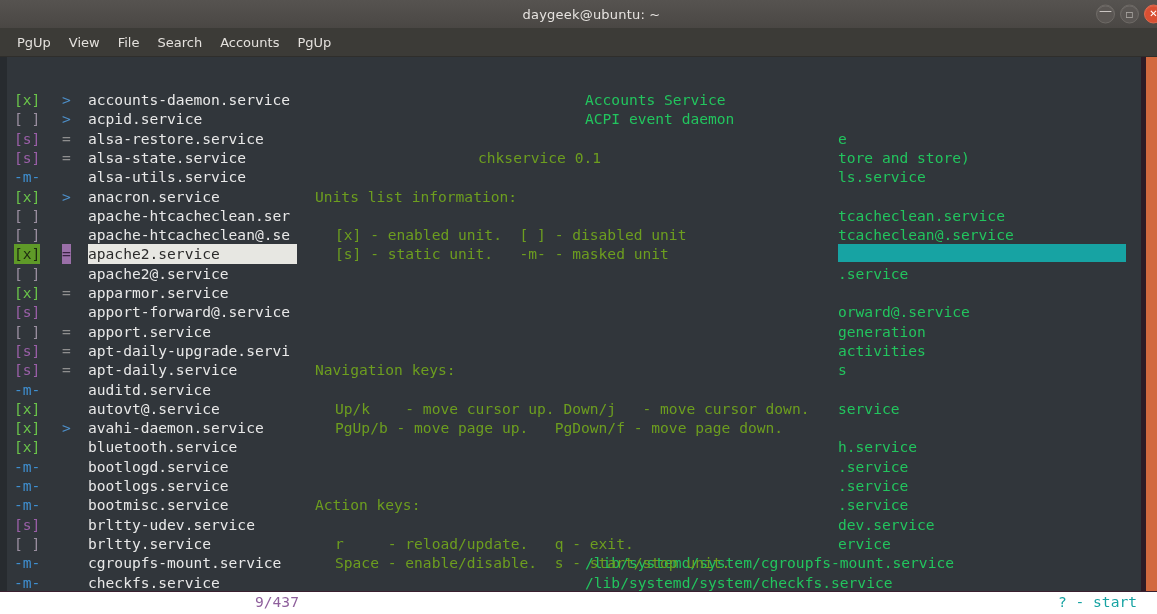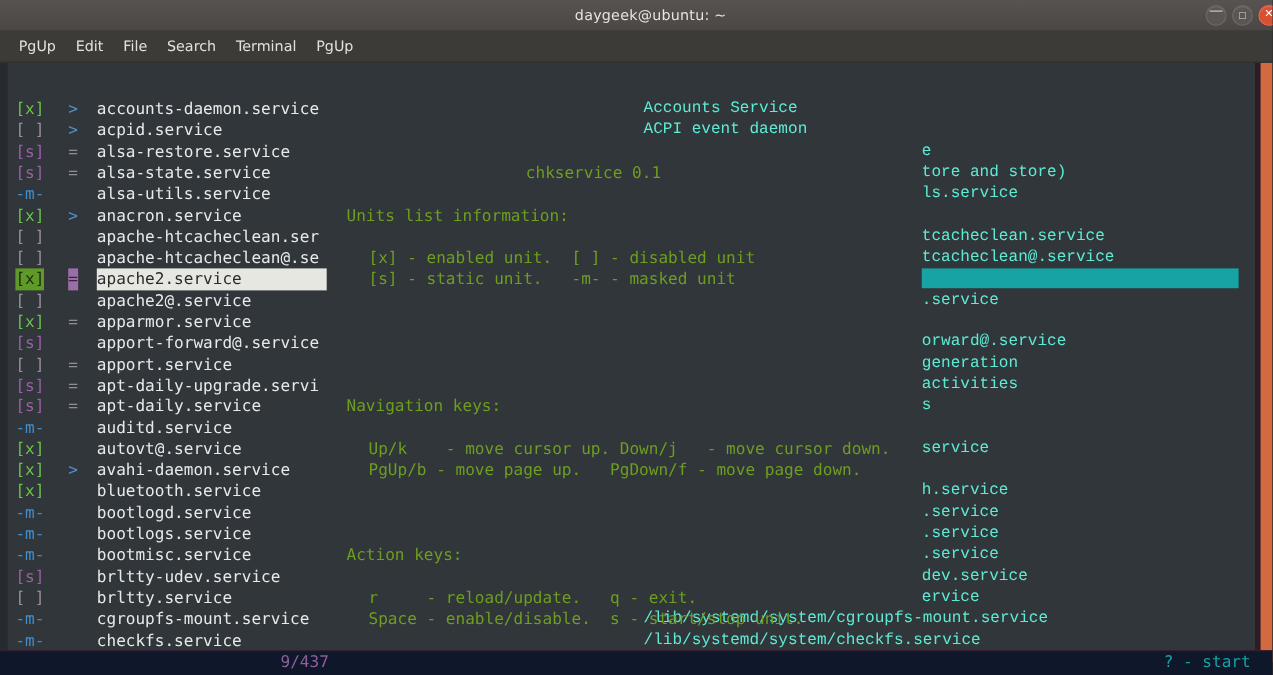--- a/index.html
+++ b/index.html
@@ -145,21 +145,21 @@
     height: 19.3px;
     white-space: pre;
   }
   .cellspan { position: absolute; white-space: pre; }
 
   
   .c-green   { color: #6ac44a; }
   .c-dim     { color: #8f8f8f; }
   .c-blue    { color: #4d8fc9; }
   .c-white   { color: #e9e9e9; }
-  .c-teal    { color: #5eead4; font-family: Liberation Mono, monospace; }
+  .c-teal    { color: #22c55e; }
   .c-olive   { color: #6d9e1f; }
   .c-magenta { color: #9a5fa8; }
   .c-bracket { color: #9a8fa0; }
   .c-maskblue{ color: #3f8fd0; }
 
   
   .sel-enabled {
     background: #5f9a28;
     color: #1d2b10;
   }
@@ -175,21 +175,21 @@
     background: #17a3a3;
     color: #17a3a3;
   }
 
   .statusbar {
     position: absolute;
     left: 0;
     bottom: 0;
     width: 1157px;
     height: 22px;
-    background: #0f172a;
+    background: #ffffff;
     border-top: 1px solid #3a2030;
     margin-top: 28px;
   }
   .status-pos {
     position: absolute;
     left: 255px;
     top: 1px;
     font-family: "DejaVu Sans Mono", "Liberation Mono", monospace;
     font-size: 14.6px;
     color: #8e5f9c;
@@ -218,24 +218,24 @@
           <span class="glyph">□</span>
         </div>
       <div class="winbtn close">
           <span class="glyph">✕</span>
         </div>
     </div>
   </div>
 
   <div class="menubar">
     <div class="menuitem">PgUp</div>
-    <div class="menuitem">Edit</div>
+    <div class="menuitem">View</div>
     <div class="menuitem">File</div>
     <div class="menuitem">Search</div>
-    <div class="menuitem">Terminal</div>
+    <div class="menuitem">Accounts</div>
     <div class="menuitem">PgUp</div>
   </div>
 
   <div class="terminal">
     <div class="term-left-gutter"></div>
     <div class="scrollbar-track">
       <div class="scrollbar-thumb"></div>
     </div>
 
     <div class="grid" id="grid"><div class="row" style="top: 33px;"></div><span class="cellspan c-green" style="left: 14px; top: 33px;">[x]</span><span class="cellspan c-blue" style="left: 62px; top: 33px;">&gt;</span><span class="cellspan c-white" style="left: 88px; top: 33px;">accounts-daemon.service</span><div class="row" style="top: 52.3px;"></div><span class="cellspan c-bracket" style="left: 14px; top: 52.3px;">[ ]</span><span class="cellspan c-blue" style="left: 62px; top: 52.3px;">&gt;</span><span class="cellspan c-white" style="left: 88px; top: 52.3px;">acpid.service</span><div class="row" style="top: 71.6px;"></div><span class="cellspan c-magenta" style="left: 14px; top: 71.6px;">[s]</span><span class="cellspan c-dim" style="left: 62px; top: 71.6px;">=</span><span class="cellspan c-white" style="left: 88px; top: 71.6px;">alsa-restore.service</span><span class="cellspan c-teal" style="left: 838px; top: 71.6px;">e</span><div class="row" style="top: 90.9px;"></div><span class="cellspan c-magenta" style="left: 14px; top: 90.9px;">[s]</span><span class="cellspan c-dim" style="left: 62px; top: 90.9px;">=</span><span class="cellspan c-white" style="left: 88px; top: 90.9px;">alsa-state.service</span><span class="cellspan c-teal" style="left: 838px; top: 90.9px;">tore and store)</span><div class="row" style="top: 110.2px;"></div><span class="cellspan c-maskblue" style="left: 14px; top: 110.2px;">-m-</span><span class="cellspan c-white" style="left: 88px; top: 110.2px;">alsa-utils.service</span><span class="cellspan c-teal" style="left: 838px; top: 110.2px;">ls.service</span><div class="row" style="top: 129.5px;"></div><span class="cellspan c-green" style="left: 14px; top: 129.5px;">[x]</span><span class="cellspan c-blue" style="left: 62px; top: 129.5px;">&gt;</span><span class="cellspan c-white" style="left: 88px; top: 129.5px;">anacron.service</span><div class="row" style="top: 148.8px;"></div><span class="cellspan c-bracket" style="left: 14px; top: 148.8px;">[ ]</span><span class="cellspan c-white" style="left: 88px; top: 148.8px;">apache-htcacheclean.ser</span><span class="cellspan c-teal" style="left: 838px; top: 148.8px;">tcacheclean.service</span><div class="row" style="top: 168.1px;"></div><span class="cellspan c-bracket" style="left: 14px; top: 168.1px;">[ ]</span><span class="cellspan c-white" style="left: 88px; top: 168.1px;">apache-htcacheclean@.se</span><span class="cellspan c-teal" style="left: 838px; top: 168.1px;">tcacheclean@.service</span><div class="row" style="top: 187.4px;"></div><span class="cellspan sel-enabled" style="left: 14px; top: 187.4px;">[x]</span><span class="cellspan sel-eq" style="left: 62px; top: 187.4px;">=</span><span class="cellspan sel-name" style="left: 88px; top: 187.4px; padding-right: 77.7px;">apache2.service</span><span class="cellspan sel-desc" style="left: 838px; top: 187.4px; width: 288px; height: 17.3px;"> </span><div class="row" style="top: 206.7px;"></div><span class="cellspan c-bracket" style="left: 14px; top: 206.7px;">[ ]</span><span class="cellspan c-white" style="left: 88px; top: 206.7px;">apache2@.service</span><span class="cellspan c-teal" style="left: 838px; top: 206.7px;">.service</span><div class="row" style="top: 226px;"></div><span class="cellspan c-green" style="left: 14px; top: 226px;">[x]</span><span class="cellspan c-dim" style="left: 62px; top: 226px;">=</span><span class="cellspan c-white" style="left: 88px; top: 226px;">apparmor.service</span><div class="row" style="top: 245.3px;"></div><span class="cellspan c-magenta" style="left: 14px; top: 245.3px;">[s]</span><span class="cellspan c-white" style="left: 88px; top: 245.3px;">apport-forward@.service</span><span class="cellspan c-teal" style="left: 838px; top: 245.3px;">orward@.service</span><div class="row" style="top: 264.6px;"></div><span class="cellspan c-bracket" style="left: 14px; top: 264.6px;">[ ]</span><span class="cellspan c-dim" style="left: 62px; top: 264.6px;">=</span><span class="cellspan c-white" style="left: 88px; top: 264.6px;">apport.service</span><span class="cellspan c-teal" style="left: 838px; top: 264.6px;">generation</span><div class="row" style="top: 283.9px;"></div><span class="cellspan c-magenta" style="left: 14px; top: 283.9px;">[s]</span><span class="cellspan c-dim" style="left: 62px; top: 283.9px;">=</span><span class="cellspan c-white" style="left: 88px; top: 283.9px;">apt-daily-upgrade.servi</span><span class="cellspan c-teal" style="left: 838px; top: 283.9px;">activities</span><div class="row" style="top: 303.2px;"></div><span class="cellspan c-magenta" style="left: 14px; top: 303.2px;">[s]</span><span class="cellspan c-dim" style="left: 62px; top: 303.2px;">=</span><span class="cellspan c-white" style="left: 88px; top: 303.2px;">apt-daily.service</span><span class="cellspan c-teal" style="left: 838px; top: 303.2px;">s</span><div class="row" style="top: 322.5px;"></div><span class="cellspan c-maskblue" style="left: 14px; top: 322.5px;">-m-</span><span class="cellspan c-white" style="left: 88px; top: 322.5px;">auditd.service</span><div class="row" style="top: 341.8px;"></div><span class="cellspan c-green" style="left: 14px; top: 341.8px;">[x]</span><span class="cellspan c-white" style="left: 88px; top: 341.8px;">autovt@.service</span><span class="cellspan c-teal" style="left: 838px; top: 341.8px;">service</span><div class="row" style="top: 361.1px;"></div><span class="cellspan c-green" style="left: 14px; top: 361.1px;">[x]</span><span class="cellspan c-blue" style="left: 62px; top: 361.1px;">&gt;</span><span class="cellspan c-white" style="left: 88px; top: 361.1px;">avahi-daemon.service</span><div class="row" style="top: 380.4px;"></div><span class="cellspan c-green" style="left: 14px; top: 380.4px;">[x]</span><span class="cellspan c-white" style="left: 88px; top: 380.4px;">bluetooth.service</span><span class="cellspan c-teal" style="left: 838px; top: 380.4px;">h.service</span><div class="row" style="top: 399.7px;"></div><span class="cellspan c-maskblue" style="left: 14px; top: 399.7px;">-m-</span><span class="cellspan c-white" style="left: 88px; top: 399.7px;">bootlogd.service</span><span class="cellspan c-teal" style="left: 838px; top: 399.7px;">.service</span><div class="row" style="top: 419px;"></div><span class="cellspan c-maskblue" style="left: 14px; top: 419px;">-m-</span><span class="cellspan c-white" style="left: 88px; top: 419px;">bootlogs.service</span><span class="cellspan c-teal" style="left: 838px; top: 419px;">.service</span><div class="row" style="top: 438.3px;"></div><span class="cellspan c-maskblue" style="left: 14px; top: 438.3px;">-m-</span><span class="cellspan c-white" style="left: 88px; top: 438.3px;">bootmisc.service</span><span class="cellspan c-teal" style="left: 838px; top: 438.3px;">.service</span><div class="row" style="top: 457.6px;"></div><span class="cellspan c-magenta" style="left: 14px; top: 457.6px;">[s]</span><span class="cellspan c-white" style="left: 88px; top: 457.6px;">brltty-udev.service</span><span class="cellspan c-teal" style="left: 838px; top: 457.6px;">dev.service</span><div class="row" style="top: 476.9px;"></div><span class="cellspan c-bracket" style="left: 14px; top: 476.9px;">[ ]</span><span class="cellspan c-white" style="left: 88px; top: 476.9px;">brltty.service</span><span class="cellspan c-teal" style="left: 838px; top: 476.9px;">ervice</span><div class="row" style="top: 496.2px;"></div><span class="cellspan c-maskblue" style="left: 14px; top: 496.2px;">-m-</span><span class="cellspan c-white" style="left: 88px; top: 496.2px;">cgroupfs-mount.service</span><span class="cellspan c-teal" style="left: 585px; top: 496.2px;">/lib/systemd/system/cgroupfs-mount.service</span><div class="row" style="top: 515.5px;"></div><span class="cellspan c-maskblue" style="left: 14px; top: 515.5px;">-m-</span><span class="cellspan c-white" style="left: 88px; top: 515.5px;">checkfs.service</span><span class="cellspan c-teal" style="left: 585px; top: 515.5px;">/lib/systemd/system/checkfs.service</span><div class="row" style="top: 534.8px;"></div><span class="cellspan c-maskblue" style="left: 14px; top: 534.8px;">-m-</span><span class="cellspan c-white" style="left: 88px; top: 534.8px;">checkroot-bootclean.service</span><span class="cellspan c-teal" style="left: 585px; top: 534.8px;">/lib/systemd/system/checkroot-bootclean.service</span><span class="cellspan c-teal" style="left: 585px; top: 33px;">Accounts Service</span><span class="cellspan c-teal" style="left: 585px; top: 52.3px;">ACPI event daemon</span><span class="cellspan c-olive" style="left: 478px; top: 90.9px;">chkservice 0.1</span><span class="cellspan c-olive" style="left: 315px; top: 129.5px;">Units list information:</span><span class="cellspan c-olive" style="left: 335px; top: 168.1px;">[x] - enabled unit.  [ ] - disabled unit</span><span class="cellspan c-olive" style="left: 335px; top: 187.4px;">[s] - static unit.   -m- - masked unit</span><span class="cellspan c-olive" style="left: 315px; top: 303.2px;">Navigation keys:</span><span class="cellspan c-olive" style="left: 335px; top: 341.8px;">Up/k    - move cursor up. Down/j   - move cursor down.</span><span class="cellspan c-olive" style="left: 335px; top: 361.1px;">PgUp/b - move page up.   PgDown/f - move page down.</span><span class="cellspan c-olive" style="left: 315px; top: 438.3px;">Action keys:</span><span class="cellspan c-olive" style="left: 335px; top: 476.9px;">r     - reload/update.   q - exit.</span><span class="cellspan c-olive" style="left: 335px; top: 496.2px;">Space - enable/disable.  s - start/stop unit.</span><span class="cellspan c-olive" style="left: 315px; top: 554.1px;">License:</span></div>

